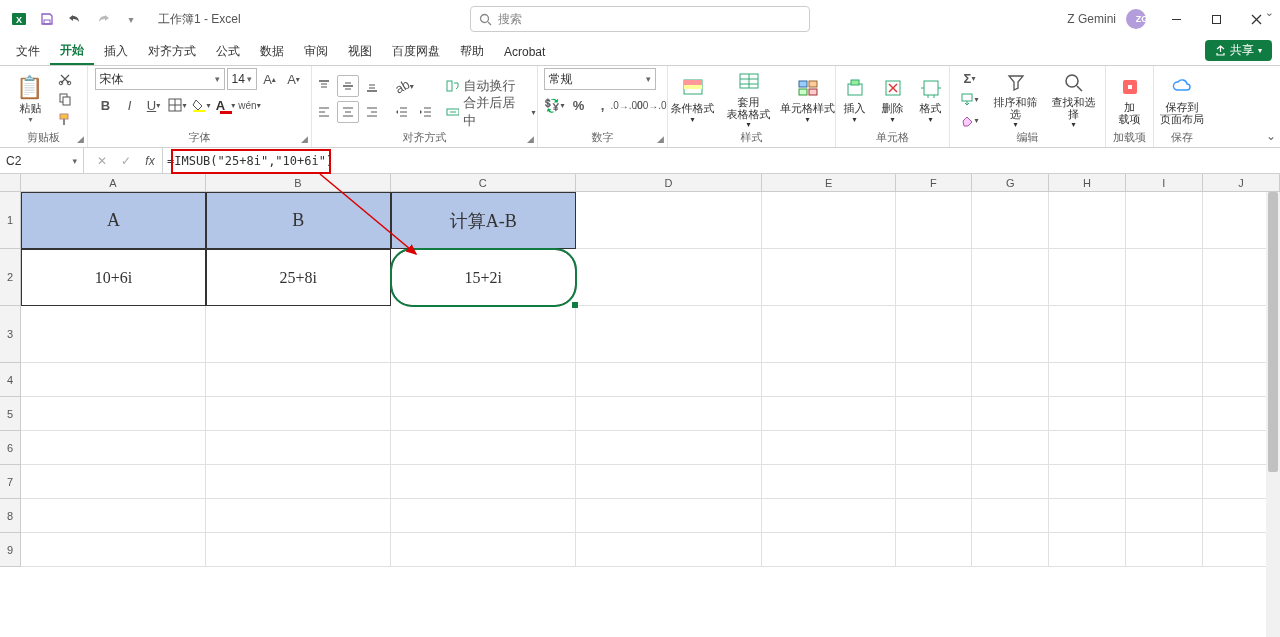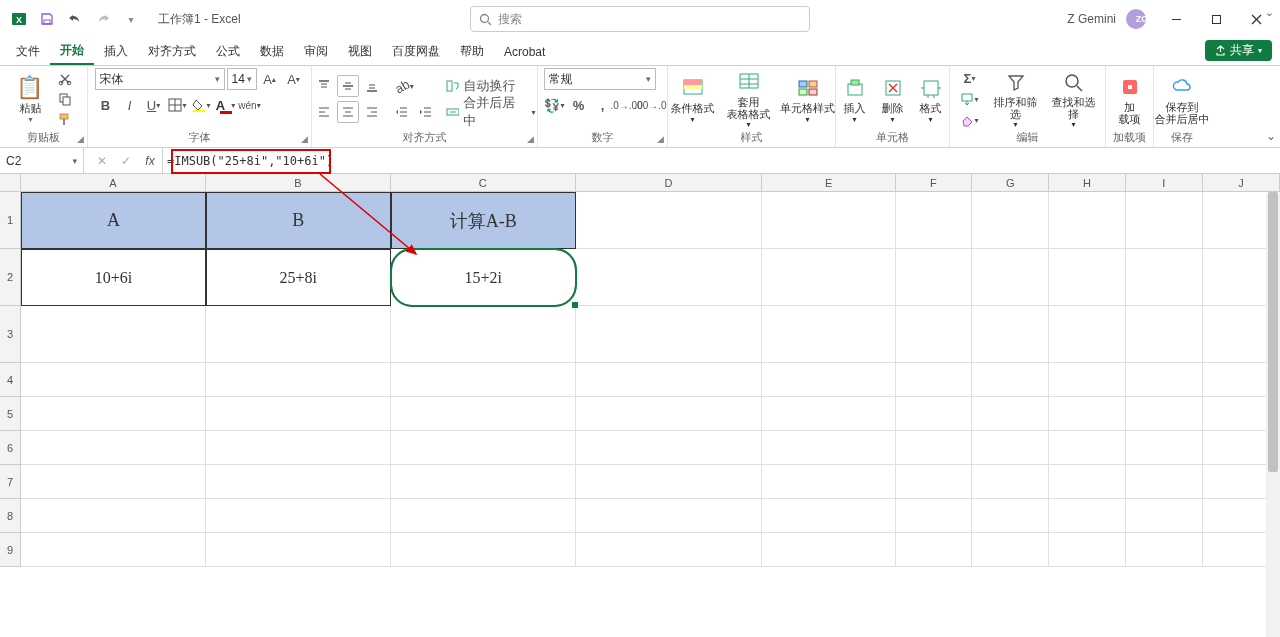--- a/index.html
+++ b/index.html
@@ -516,21 +516,21 @@
 
   <div class="group" style="width:56px;border-right:none;">
     <div class="group-body">
       <div class="big-btn" style="width:48px;">
         <span class="ico">
             <svg width="22" height="18">
               <path d="M6 12a4 4 0 0 1 1-8 5 5 0 0 1 9 2 3 3 0 0 1 0 6z" fill="none" stroke="#39f" stroke-width="1.4"></path>
             </svg>
           </span>
         <span class="lbl" style="white-space:pre;">保存到
-合并后居中</span>
+页面布局</span>
       </div>
     </div>
     <div class="group-label">保存</div>
   </div>
 
   <div class="collapse-btn">⌄</div>
 </div>
 
 <div class="formula-bar">
   <div class="name-box">

